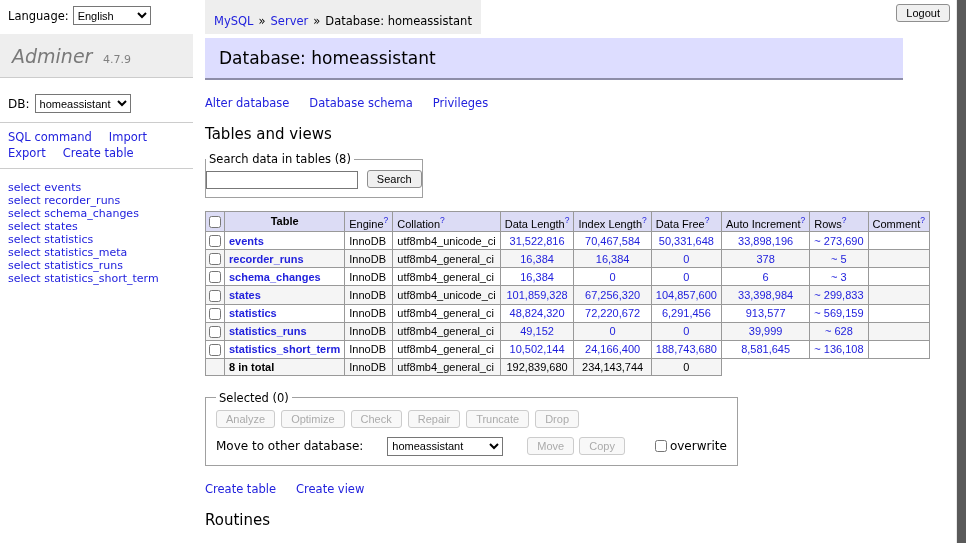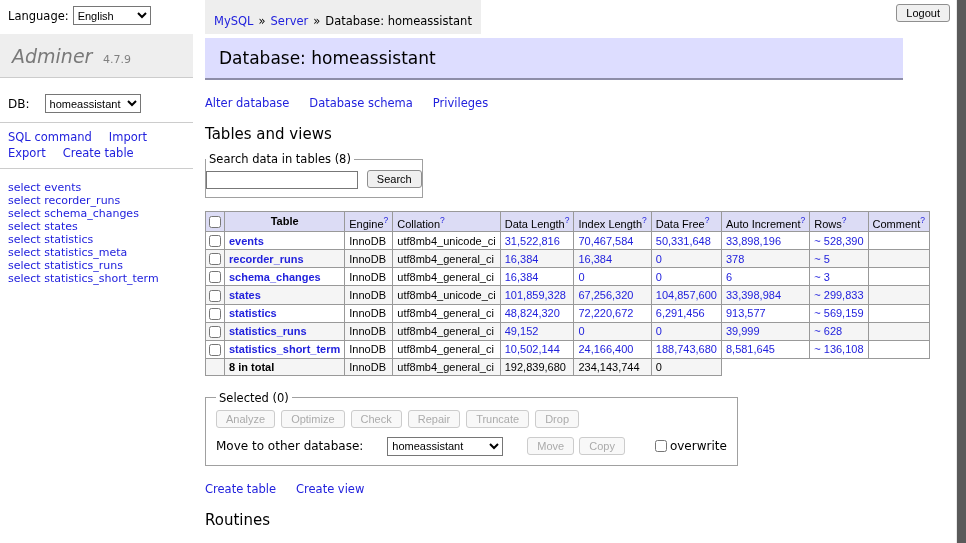--- a/index.html
+++ b/index.html
@@ -19,21 +19,21 @@
   .sidebar { position: absolute; left: 0; top: 0; width: 193px; }
   .lang-row { margin: 6px 0 9px 8px; font-size: 11.5px; }
   .lang-row select { width: 78px; margin-left: 4px; }
   select { font-family: "Liberation Sans", sans-serif; font-size: 11px;
     border: 1px solid #767676; background: #fff; height: 19px; }
   h1 { margin: 0; padding: 7px 12px 8px; background: #eeeeee;
     border-bottom: 1px solid #cccccc; font-weight: normal; }
   h1 .brand { font-style: italic; font-size: 19px; color: #797979; }
   h1 .version { font-size: 11px; color: #808080; margin-left: 3px; }
   .db-block { margin-top: 16px; padding: 0 8px 9px; border-bottom: 1px solid #cccccc; }
-  .db-block label { margin-right: 15px; }
+  .db-block label { margin-right: 5px; }
   .db-block select { width: 96px; }
   .actions { margin: 0; padding: 8px; border-bottom: 1px solid #cccccc;
     display: flex; flex-wrap: wrap; column-gap: 17px; row-gap: 3px;
     font-size: 11.5px; line-height: 13px; }
   .tlinks { margin: 12px 8px 0; font-size: 11px; line-height: 13px; }
   .tlinks a { display: block; }
 
   
   .content { position: absolute; left: 205px; top: 0; width: 698px; }
   .breadcrumb { display: inline-block; background: #eeeeee; padding: 14px 9px 6px;
@@ -61,21 +61,21 @@
   table { border-collapse: collapse; margin-top: 13px;
     font-family: "Liberation Sans", sans-serif; font-size: 11px; }
   th, td { border: 1px solid #999999; padding: 1px 4px; line-height: 14px;
     white-space: nowrap; }
   th { background: #dcdcf5; font-weight: normal; text-align: left; }
   th.first { font-weight: bold; text-align: center; }
   sup.help { color: #2222dd; font-size: 8.5px; cursor: pointer; }
   td.check, th.check { text-align: center; padding: 1px 2px; }
   input[type="checkbox"] { margin: 1px; width: 12px; height: 12px; vertical-align: middle; }
   td.name a { font-weight: bold; }
-  td.num { text-align: left; }
+  td.num { text-align: center; }
   tbody tr:nth-child(even) td { background: #f5f5f5; }
   tr.total td { color: #000; }
   tr.total td.tlabel { font-weight: bold; }
   td.noborder { border: none; background: #fff !important; }
 
   
   .selected-fs { margin-top: 15px; display: inline-block; padding: 5px 10px 9px; }
   .btn-row button { margin-right: 6px; }
   .move-row { margin-top: 9px; display: flex; align-items: center; gap: 24px;
     font-size: 12px; }
@@ -162,21 +162,21 @@
       <tbody>
         <tr>
           <td class="check"><input type="checkbox" style=""></td>
           <td class="name"><a href="#">events</a></td>
           <td>InnoDB</td>
           <td>utf8mb4_unicode_ci</td>
           <td class="num"><a href="#">31,522,816</a></td>
           <td class="num"><a href="#">70,467,584</a></td>
           <td class="num"><a href="#">50,331,648</a></td>
           <td class="num"><a href="#">33,898,196</a></td>
-          <td class="num"><a href="#">~ 528,390</a></td>
+          <td class="num"><a href="#">~ 273,690</a></td>
           <td></td>
         </tr>
         <tr>
           <td class="check"><input type="checkbox" style=""></td>
           <td class="name"><a href="#">recorder_runs</a></td>
           <td>InnoDB</td>
           <td>utf8mb4_general_ci</td>
           <td class="num"><a href="#">16,384</a></td>
           <td class="num"><a href="#">16,384</a></td>
           <td class="num"><a href="#">0</a></td>

